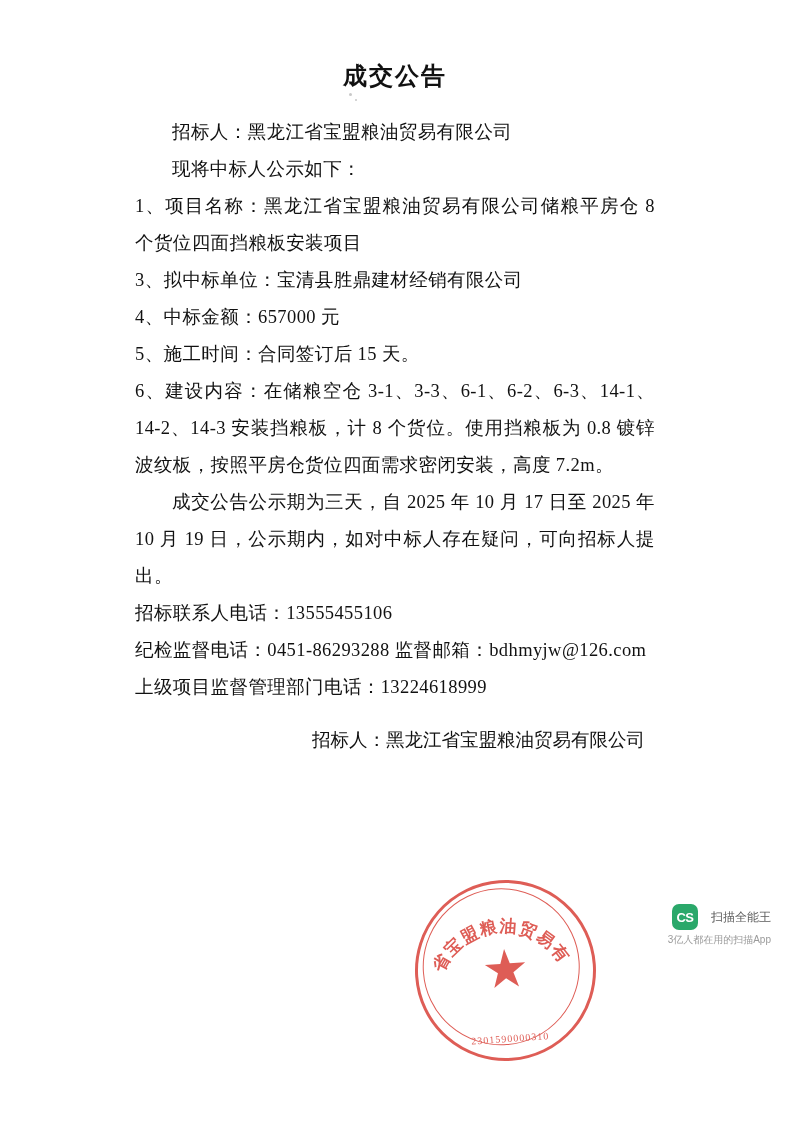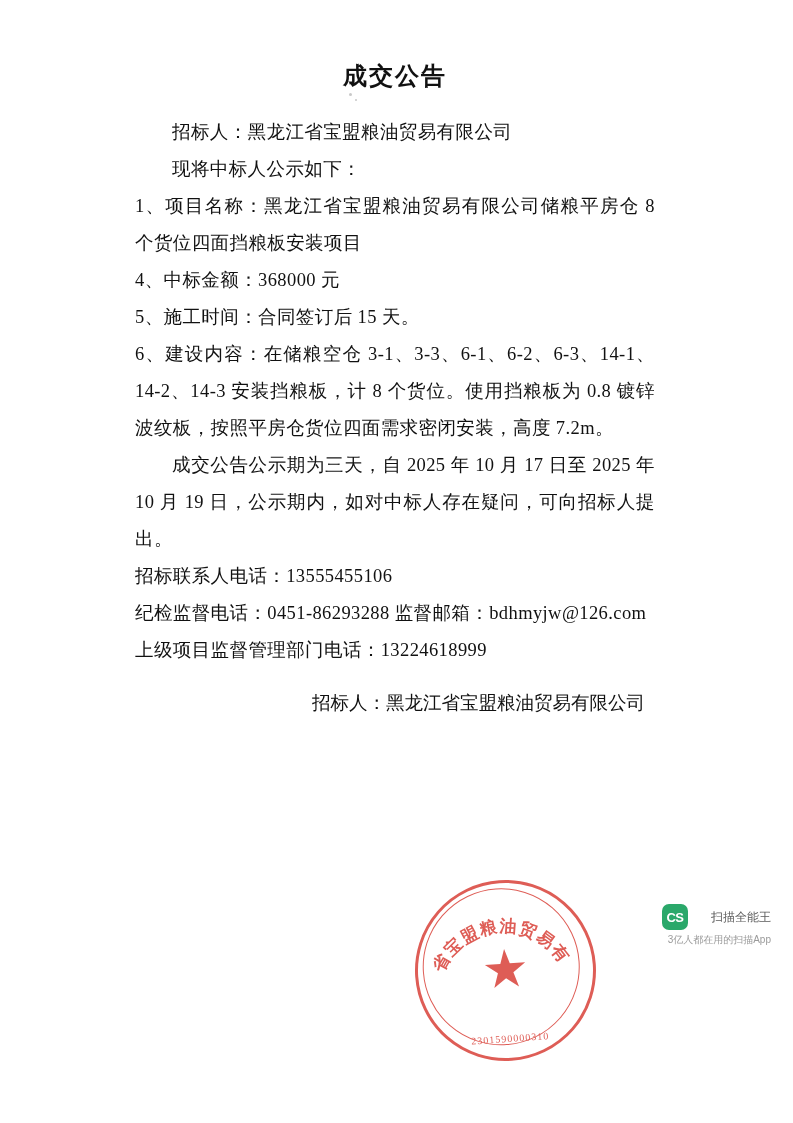--- a/index.html
+++ b/index.html
@@ -121,21 +121,21 @@
     position: absolute;
     right: 22px;
     bottom: 18px;
     display: flex;
     flex-direction: column;
     align-items: flex-end;
   }
   .cs-row {
     display: flex;
     align-items: center;
-    gap: 23px;
+    gap: 13px;
   }
   .cs-logo {
     width: 26px;
     height: 26px;
     border-radius: 7px;
     background: #2aa86a;
     color: #ffffff;
     font-family: "Liberation Sans", sans-serif;
     font-size: 13px;
     font-weight: bold;
@@ -171,21 +171,22 @@
   <div class="speck" style="left:349px;top:93px;width:3px;height:3px;border-radius:50%;"></div>
   <div class="speck" style="left:355px;top:99px;width:2px;height:2px;border-radius:50%;"></div>
 
   <div class="doc-body">
 
     <h1 class="doc-title">成交公告</h1>
 
     <p class="para indent">招标人：黑龙江省宝盟粮油贸易有限公司</p>
     <p class="para indent">现将中标人公示如下：</p>
     <p class="para">1、项目名称：黑龙江省宝盟粮油贸易有限公司储粮平房仓 8 个货位四面挡粮板安装项目</p>
-    <p class="para">4、中标金额：368000 元</p>
+    <p class="para">3、拟中标单位：宝清县胜鼎建材经销有限公司</p>
+    <p class="para">4、中标金额：657000 元</p>
     <p class="para">5、施工时间：合同签订后 15 天。</p>
     <p class="para">6、建设内容：在储粮空仓 3-1、3-3、6-1、6-2、6-3、14-1、14-2、14-3 安装挡粮板，计 8 个货位。使用挡粮板为 0.8 镀锌波纹板，按照平房仓货位四面需求密闭安装，高度 7.2m。</p>
     <p class="para indent">成交公告公示期为三天，自 2025 年 10 月 17 日至 2025 年 10 月 19 日，公示期内，如对中标人存在疑问，可向招标人提出。</p>
     <p class="para">招标联系人电话：13555455106</p>
 
     <p class="para"><span>纪检监督电话：0451-86293288 监督邮箱：</span><span class="link-underline">bdhmyjw@126.com</span></p>
 
     <p class="para">上级项目监督管理部门电话：13224618999</p>
 
     <div class="sign-block">

